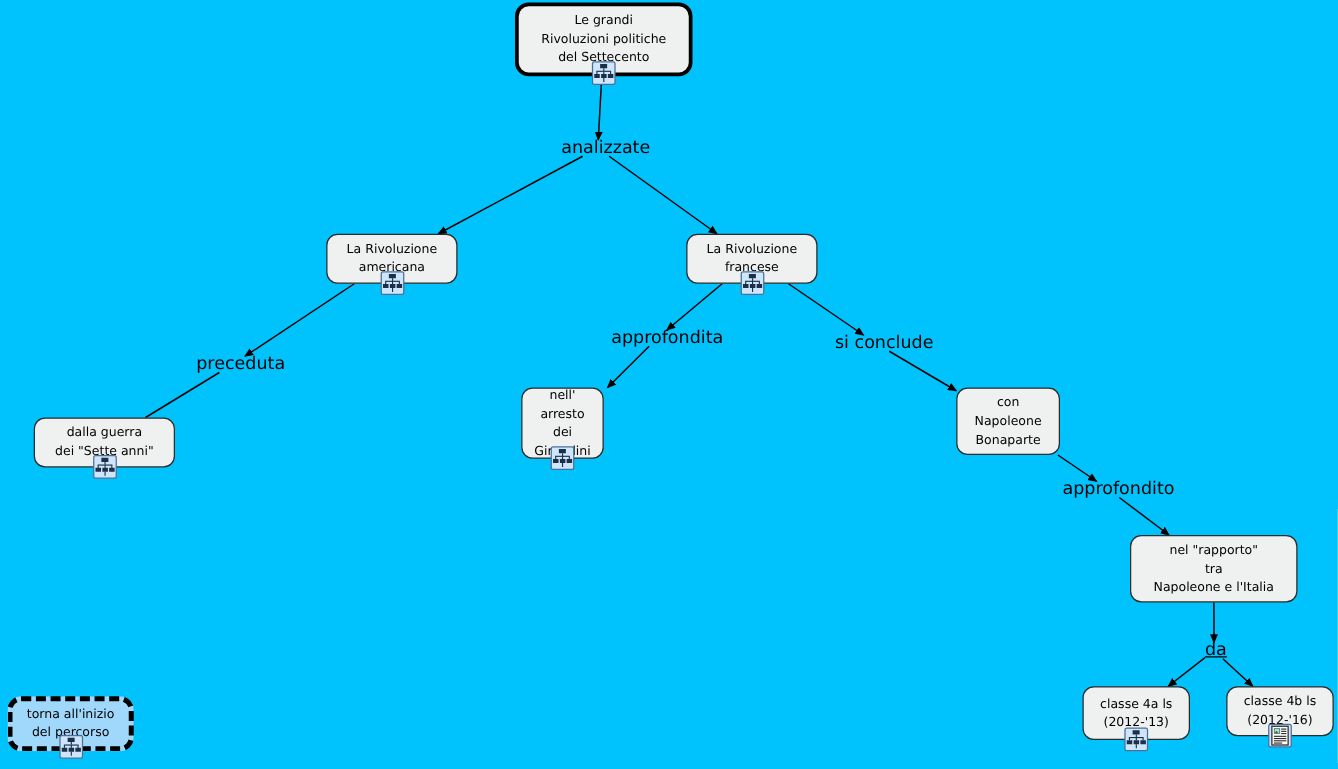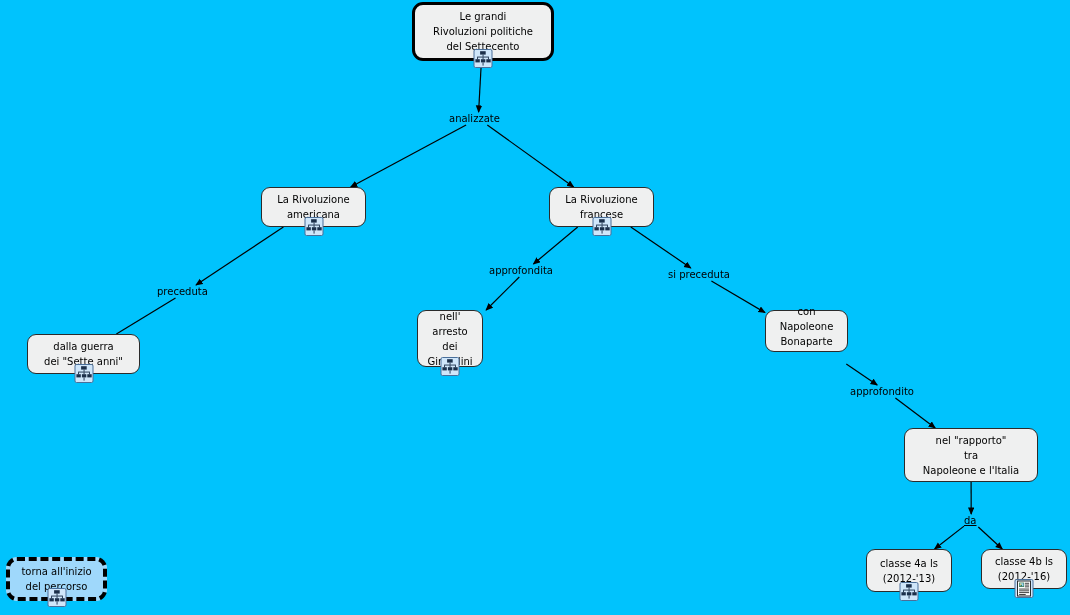--- a/index.html
+++ b/index.html
@@ -47,21 +47,21 @@
     border-radius: 11px;
   }
   .node.selected {
     background: #9fd8fb;
     border: 4px dashed #000;
     border-radius: 11px;
   }
   .edge-label {
     position: absolute;
     color: #000;
-    font-size: 10px;
+    font-size: 14px;
     line-height: 13px;
     white-space: pre;
     text-align: center;
     z-index: 2;
     background: transparent;
   }
   .nicon {
     position: absolute;
     left: 50%;
     transform: translateX(-50%);
@@ -167,21 +167,21 @@
             <rect x="8.1" y="4.6" width="0.9" height="2.2" fill="#1b2f4a"></rect>
             <rect x="2.6" y="6.6" width="11.8" height="0.9" fill="#1b2f4a"></rect>
             <rect x="2.6" y="7.2" width="0.9" height="2.1" fill="#1b2f4a"></rect>
             <rect x="8.1" y="7.2" width="0.9" height="2.1" fill="#1b2f4a"></rect>
             <rect x="13.5" y="7.2" width="0.9" height="2.1" fill="#1b2f4a"></rect>
             <rect x="0.9" y="9.2" width="4.4" height="3.2" fill="#1b2f4a"></rect>
             <rect x="6.4" y="9.2" width="4.4" height="3.2" fill="#1b2f4a"></rect>
             <rect x="11.8" y="9.2" width="4.4" height="3.2" fill="#1b2f4a"></rect>
             <rect x="8.1" y="12.4" width="0.9" height="3.2" fill="#1b2f4a"></rect>
           </svg></span></div>
-      <div class="node" style="left: 765px; top: 310px; width: 83px; height: 42px; align-items: flex-end;"><span>con
+      <div class="node" style="left: 765px; top: 310px; width: 83px; height: 54px;"><span>con
 Napoleone
 Bonaparte</span></div>
       <div class="node" style="left: 904px; top: 428px; width: 134px; height: 54px;"><span>nel "rapporto"
 tra
 Napoleone e l'Italia</span></div>
       <div class="node" style="left: 866px; top: 549px; width: 86px; height: 43px;"><span>classe 4a ls
 (2012-'13)</span><span class="nicon"><svg viewBox="0 0 17 17">
             <rect x="5.6" y="1.2" width="5.6" height="3.4" fill="#1b2f4a"></rect>
             <rect x="8.1" y="4.6" width="0.9" height="2.2" fill="#1b2f4a"></rect>
             <rect x="2.6" y="6.6" width="11.8" height="0.9" fill="#1b2f4a"></rect>
@@ -219,18 +219,18 @@
             <rect x="0.9" y="9.2" width="4.4" height="3.2" fill="#1b2f4a"></rect>
             <rect x="6.4" y="9.2" width="4.4" height="3.2" fill="#1b2f4a"></rect>
             <rect x="11.8" y="9.2" width="4.4" height="3.2" fill="#1b2f4a"></rect>
             <rect x="8.1" y="12.4" width="0.9" height="3.2" fill="#1b2f4a"></rect>
           </svg></span></div>
     </div>
   <div id="label-layer">
       <div class="edge-label" style="left: 449px; top: 112px;">analizzate</div>
       <div class="edge-label" style="left: 157px; top: 285px;">preceduta</div>
       <div class="edge-label" style="left: 489px; top: 264px;">approfondita</div>
-      <div class="edge-label" style="left: 668px; top: 268px;">si preceduta</div>
+      <div class="edge-label" style="left: 668px; top: 268px;">si conclude</div>
       <div class="edge-label" style="left: 850px; top: 385px;">approfondito</div>
       <div class="edge-label" style="left: 964px; top: 514px; text-decoration: underline;">da</div>
     </div>
 
 </div>
 
 </body></html>

